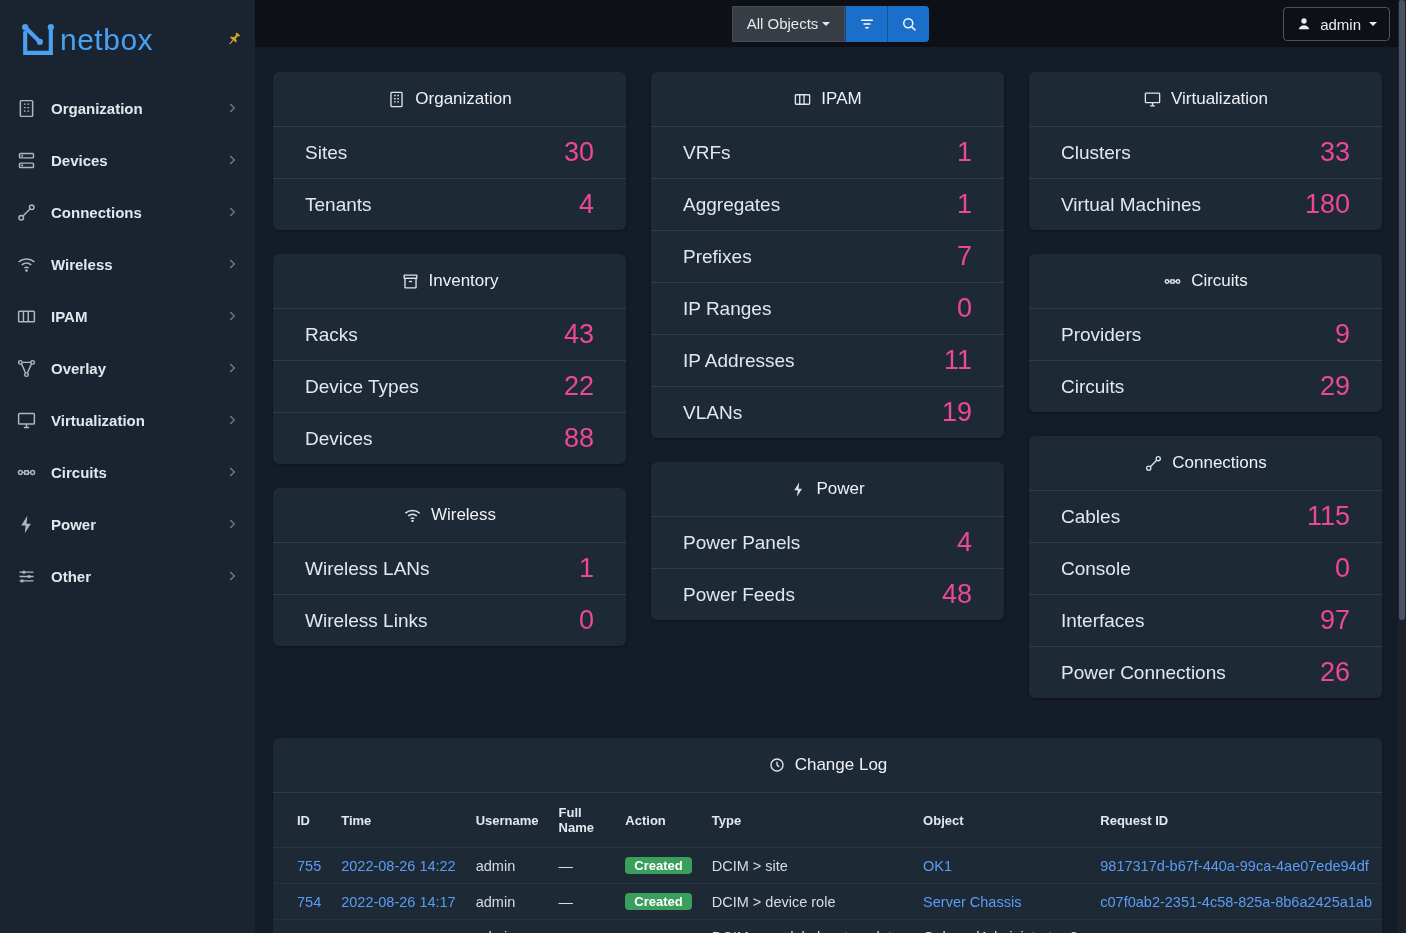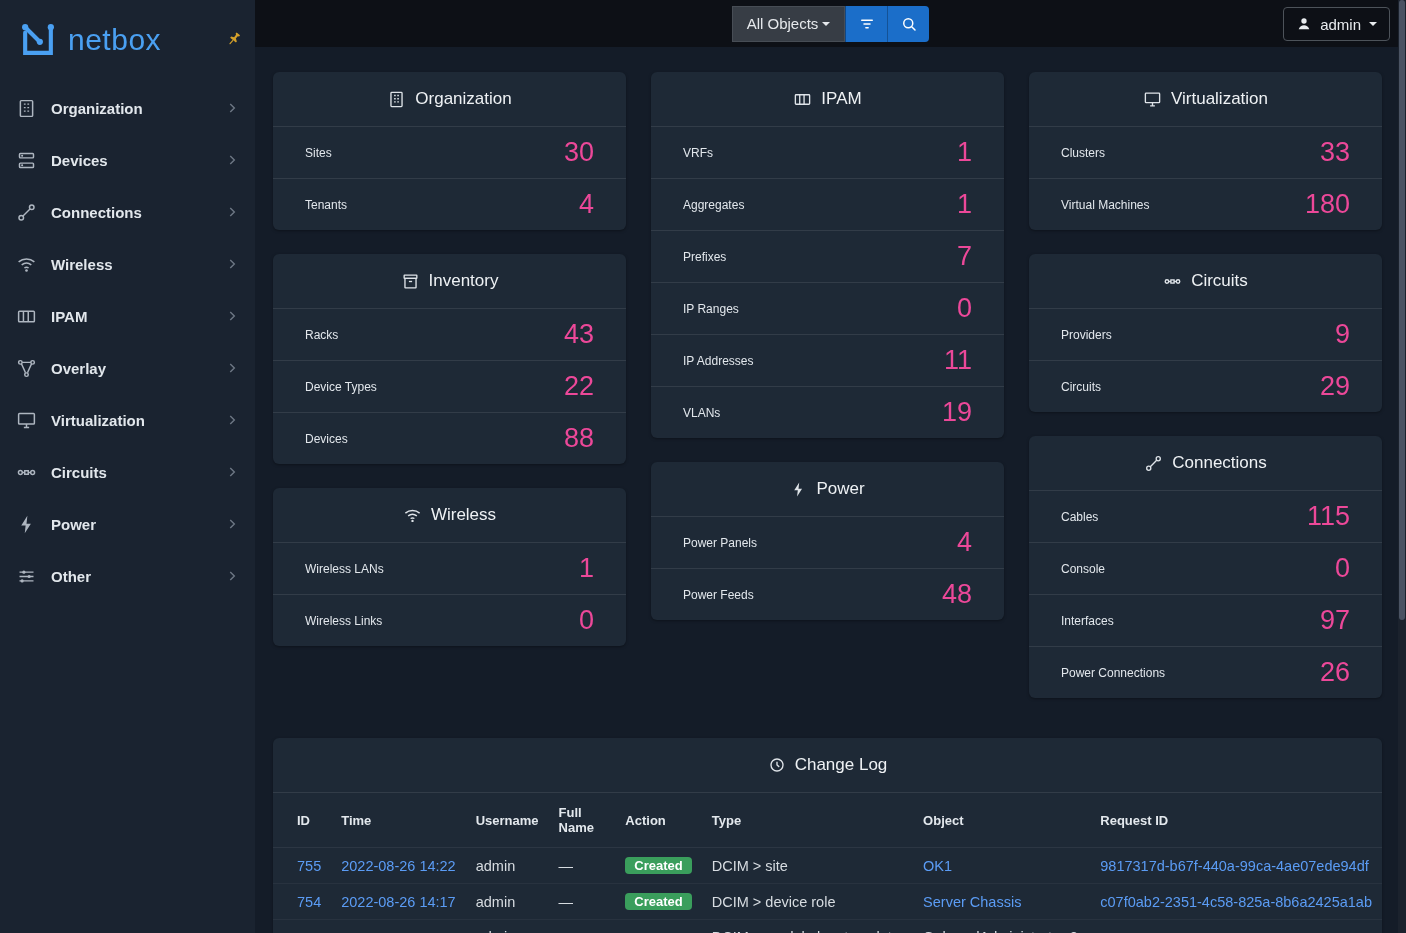--- a/index.html
+++ b/index.html
@@ -9,21 +9,21 @@
   }
   *{box-sizing:border-box;margin:0;padding:0}
   html,body{width:1406px;height:933px;overflow:hidden}
   body{background:var(--bg);color:var(--text);font-family:"Liberation Sans",sans-serif;display:flex}
   svg{display:block}
   .icon{color:#aeb6c0}
   a{text-decoration:none}
 
   
   .sidebar{width:255px;min-width:255px;background:var(--sidebar);height:100%;position:relative;z-index:3}
-  .logo-row{display:flex;align-items:center;gap:8px;padding:18px 14px 20px 16px;cursor:pointer}
+  .logo-row{display:flex;align-items:center;padding:18px 14px 20px 16px;cursor:pointer}
   .logo-text{font-size:30px;font-weight:500;color:var(--brand);letter-spacing:.5px}
   .pin-btn{position:absolute;top:30px;right:12px;color:var(--pin);cursor:pointer}
   .nav-item{display:flex;align-items:center;height:52px;padding:0 16px;cursor:pointer;color:#e2e7ec}
   .nav-item .icon{margin-right:14px}
   .nav-label{font-size:15px;font-weight:600}
   .chev{margin-left:auto;color:#6d7784}
 
   
   .main{flex:1;display:flex;flex-direction:column;height:100%;position:relative}
   .topbar{height:47px;background:var(--topbar);display:flex;align-items:center;justify-content:center;position:relative;flex-shrink:0}
@@ -39,21 +39,21 @@
 
   .content{flex:1;padding:25px 24px 0 18px;overflow:hidden}
   .grid{display:grid;grid-template-columns:repeat(3,1fr);gap:25px;align-items:start}
   .col{display:flex;flex-direction:column;gap:24px}
 
   .card{background:var(--card);border-radius:6px;box-shadow:0 1px 3px rgba(0,0,0,.35)}
   .card-header{display:flex;align-items:center;justify-content:center;gap:9px;padding:17px 16px;font-size:17px;font-weight:500;color:#eef1f4;border-bottom:1px solid var(--border)}
   .card-header .icon{color:#dfe4e9}
   .stat-row{display:flex;align-items:center;justify-content:space-between;padding:12px 32px;cursor:pointer}
   .stat-row + .stat-row{border-top:1px solid var(--border)}
-  .stat-label{font-size:12px;color:#e2e7ec}
+  .stat-label{font-size:19px;color:#e2e7ec}
   .stat-value{font-size:27px;color:#ec4899;line-height:1}
 
   
   .changelog{margin-top:40px}
   .cl-table{width:100%;border-collapse:collapse;font-size:14.5px}
   .cl-table th{font-size:13px;font-weight:700;color:#e3e8ed;text-align:left;padding:12px 10px;border-bottom:1px solid #2c3643}
   .cl-table td{padding:9px 10px;border-bottom:1px solid #28323f;color:#d7dce1;white-space:nowrap}
   .cl-table th:first-child,.cl-table td:first-child{padding-left:24px}
   .cl-table th:nth-child(1){width:50px}
   .cl-table th:nth-child(2){width:132px}

